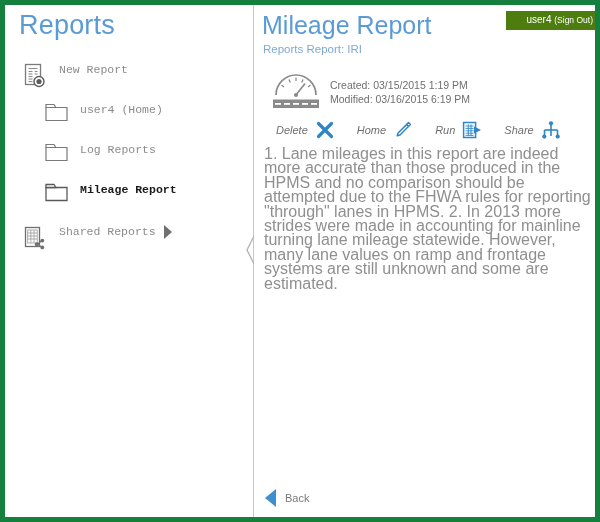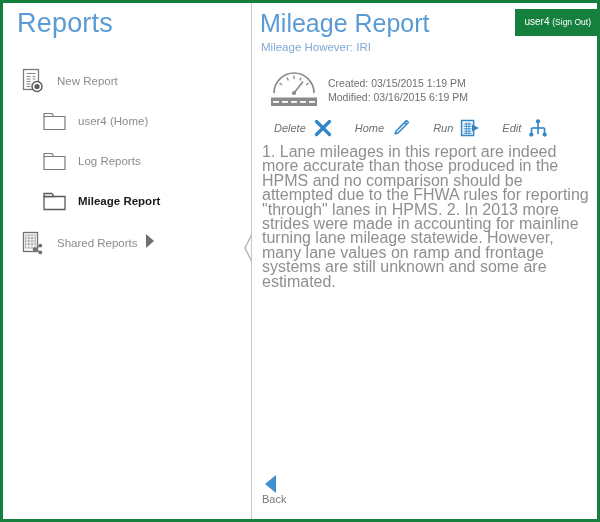--- a/index.html
+++ b/index.html
@@ -9,21 +9,21 @@
   }
   body {
     font-family: "Liberation Sans", sans-serif;
     -webkit-font-smoothing: antialiased;
   }
   .app {
     position: relative;
     width: 600px;
     height: 522px;
     box-sizing: border-box;
-    border: 3px solid #15803d;
+    border: 5px solid #15803d;
     background: #ffffff;
     overflow: hidden;
   }
 
   
   .left-panel {
     position: absolute;
     left: 0;
     top: 0;
     width: 248px;
@@ -41,25 +41,26 @@
     letter-spacing: 0.2px;
   }
   .nav {
     position: absolute;
     left: 0;
     top: 58px;
     width: 248px;
   }
   .nav-item {
     display: flex;
-    align-items: center;
+    align-items: flex-start;
     height: 40px;
     padding-left: 18px;
     box-sizing: border-box;
     cursor: default;
+    font-family: Liberation Mono, monospace;
   }
   .nav-item.child {
     padding-left: 40px;
     height: 40px;
   }
   .nav-icon {
     width: 24px;
     height: 26px;
     flex: 0 0 24px;
     display: block;
@@ -124,25 +125,25 @@
     position: absolute;
     left: 9px;
     top: 38px;
     font-size: 11.5px;
     color: #7ea9d4;
   }
   .user-chip {
     position: absolute;
     right: 3px;
     top: 6px;
-    background: #15803d;
+    background: #4d7c0f;
     color: #ffffff;
-    padding: 3px 7px 4px 9px;
+    padding: 3px 7px 4px 20px;
     font-size: 10px;
-    line-height: 19px;
+    line-height: 12px;
     white-space: nowrap;
   }
   .user-chip .small {
     font-size: 8.5px;
   }
 
   .meta-block {
     position: absolute;
     left: 18px;
     top: 66px;
@@ -203,21 +204,20 @@
     text-align: left;
   }
 
   .back-row {
     position: absolute;
     left: 10px;
     bottom: 18px;
     display: flex;
     align-items: center;
     cursor: default;
-    flex-direction: column;
   }
   .back-glyph {
     width: 14px;
     height: 18px;
     margin-right: 7px;
   }
   .back-label {
     font-size: 11px;
     color: #7a7a7a;
   }
@@ -302,21 +302,21 @@
   </div>
 
   <div class="divider"></div>
   <svg class="divider-handle" viewBox="0 0 12 34">
     <polyline points="10,1 2,17 10,33" fill="none" stroke="#b5b5b5" stroke-width="1.4"></polyline>
   </svg>
 
   <div class="right-panel">
 
     <div class="page-title">Mileage Report</div>
-    <div class="page-subtitle">Mileage However: IRI</div>
+    <div class="page-subtitle">Reports Report: IRI</div>
 
     <div class="user-chip">
       <span>user4</span>
       <span class="small">(Sign Out)</span>
     </div>
 
     <div class="meta-block">
       <svg class="gauge-icon" viewBox="0 0 48 40">
         <path d="M4 24 A20 20 0 0 1 44 24" fill="none" stroke="#8a8a8a" stroke-width="1.7"></path>
         <line x1="9.5" y1="14" x2="12" y2="16" stroke="#8a8a8a" stroke-width="1.3"></line>
@@ -370,21 +370,21 @@
             <line x1="3.6" y1="13.2" x2="11.6" y2="13.2"></line>
             <line x1="3.6" y1="15.4" x2="11.6" y2="15.4"></line>
             <line x1="6.3" y1="4.3" x2="6.3" y2="15.6"></line>
             <line x1="9" y1="4.3" x2="9" y2="15.6"></line>
           </g>
           <polygon points="12,6.5 19,10 12,13.5" fill="#2e86c8"></polygon>
         </svg>
       </div>
 
       <div class="action">
-        <span class="action-label">Edit</span>
+        <span class="action-label">Share</span>
         <svg class="action-glyph" viewBox="0 0 20 20">
           <line x1="10" y1="4" x2="10" y2="16" stroke="#2e86c8" stroke-width="1.6"></line>
           <line x1="3.5" y1="10" x2="16.5" y2="10" stroke="#2e86c8" stroke-width="1.6"></line>
           <line x1="3.5" y1="10" x2="3.5" y2="16" stroke="#2e86c8" stroke-width="1.6"></line>
           <line x1="16.5" y1="10" x2="16.5" y2="16" stroke="#2e86c8" stroke-width="1.6"></line>
           <circle cx="10" cy="3.3" r="2.1" fill="#2e86c8"></circle>
           <circle cx="3.3" cy="16.6" r="2.1" fill="#2e86c8"></circle>
           <circle cx="16.7" cy="16.6" r="2.1" fill="#2e86c8"></circle>
         </svg>
       </div>

